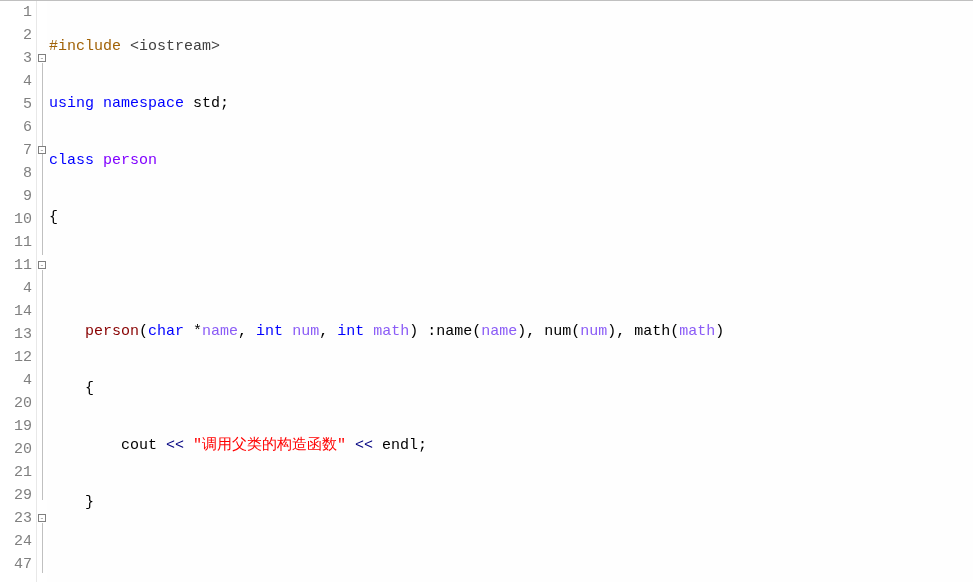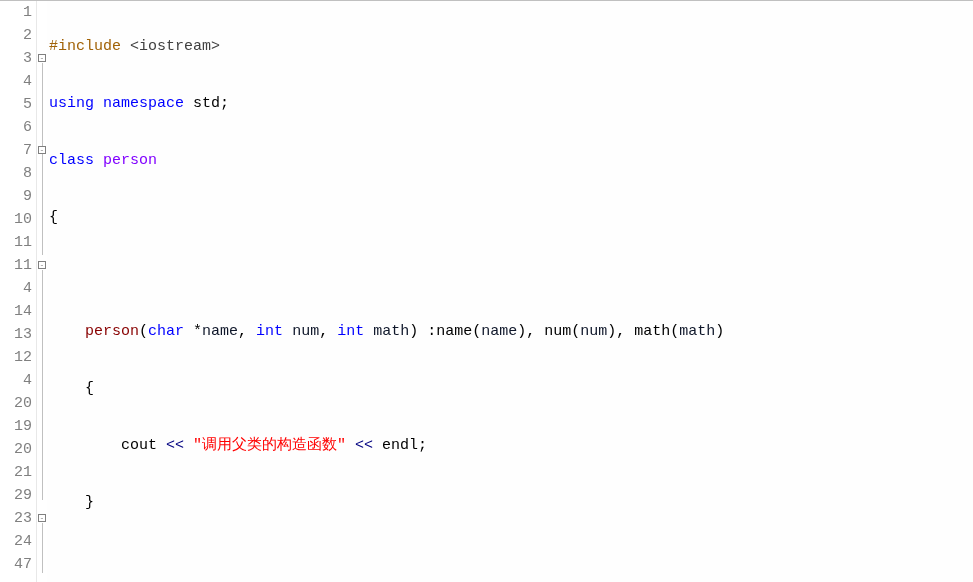--- a/index.html
+++ b/index.html
@@ -59,21 +59,21 @@
   }
   .row {
     height: 23px;
     line-height: 23px;
   }
   .ln { color:#808080; }
   .kw-blue { color:#0000ff; }
   .kw-brown { color:#8000ff; }
   .preproc { color:#a16207; }
   .angle { color:#404040; }
-  .gray { color:#0f172a; }
+  .gray { color:#8b5cf6; }
   .str { color:#ff0000; }
   .func { color:#880000; }
   .plain { color:#000000; }
   .op { color:#000080; }
 </style>
 </head>
 <body>
 
 <div class="editor">
   <div class="gutter">

